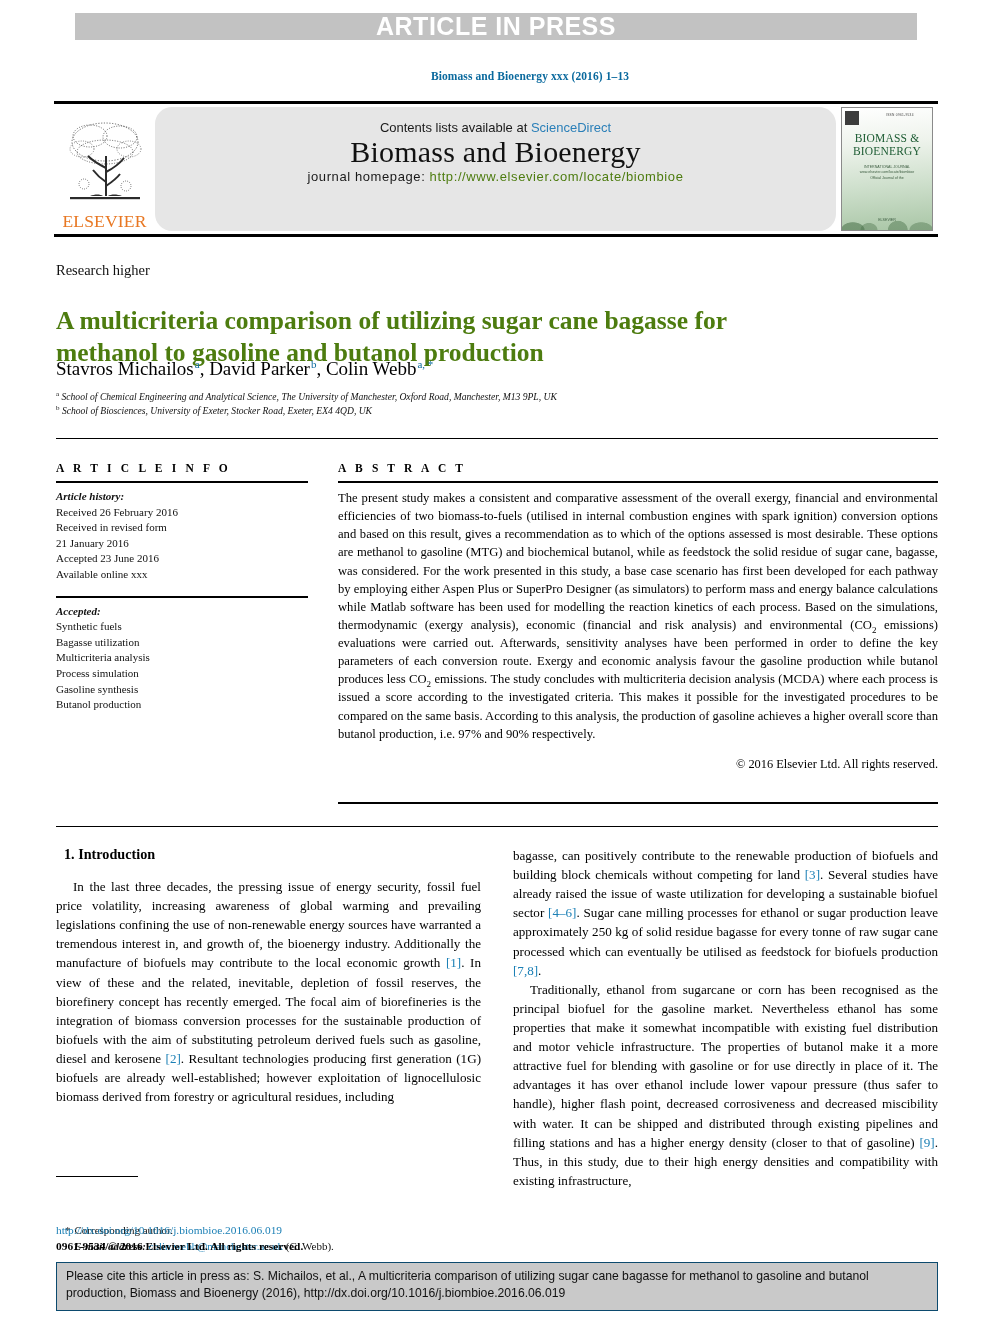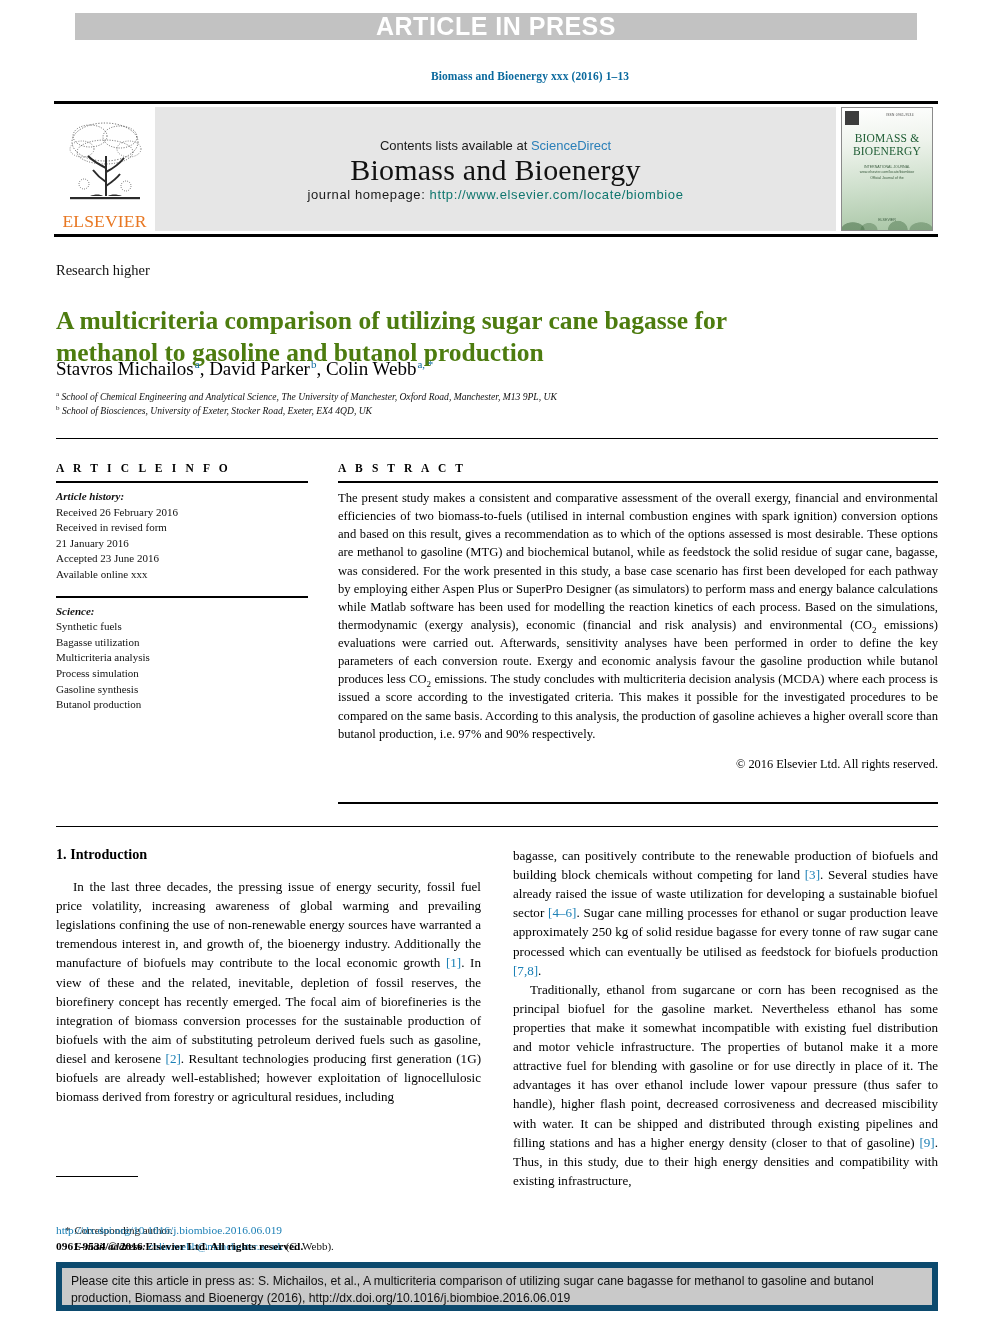--- a/index.html
+++ b/index.html
@@ -94,24 +94,25 @@
     color: #e87722;
     line-height: 1;
     margin-top: 1px;
   }
   .journal-band {
     flex: 1 1 auto;
     background: #e6e6e6;
     display: flex;
     flex-direction: column;
     align-items: center;
-    justify-content: center;
+    justify-content: flex-start;
     padding: 13px 0 12px 0;
     box-sizing: border-box;
     margin: 3px 0;
+    border-radius: 17px;
   }
   .contents-line {
     font-family: "Liberation Sans", sans-serif;
     font-size: 13px;
     color: #1a1a1a;
   }
   .contents-line .sd-link {
     color: #2a7fb8;
   }
   .journal-title {
@@ -120,21 +121,21 @@
     color: #111111;
     letter-spacing: 0.2px;
   }
   .homepage-line {
     font-family: "Liberation Sans", sans-serif;
     font-size: 13px;
     color: #1a1a1a;
     letter-spacing: 0.6px;
   }
   .homepage-line .hp-link {
-    color: #0f766e;
+    color: #4d7c0f;
     letter-spacing: 0.6px;
   }
   .cover-block {
     width: 102px;
     flex: 0 0 102px;
     display: flex;
     align-items: center;
     justify-content: center;
     background: #fff;
   }
@@ -337,21 +338,21 @@
     position: absolute;
     left: 513px;
     top: 846px;
     width: 425px;
   }
   .sec-title {
     font-family: "Liberation Serif", serif;
     font-weight: bold;
     font-size: 14.2px;
     color: #000;
-    margin: 0 0 14px 0;
+    margin: 0 0 14px 8px;
   }
   .para {
     font-family: "Liberation Serif", serif;
     font-size: 13.1px;
     line-height: 1.46;
     text-align: justify;
     color: #000;
     margin: 0;
     text-indent: 17px;
   }
@@ -396,21 +397,21 @@
   .doi-block .issn-line { font-weight: bold; color: #000; }
 
   
   .cite-box {
     position: absolute;
     left: 56px;
     top: 1262px;
     width: 882px;
     height: 49px;
     box-sizing: border-box;
-    border: 6px solid #0c4a6e;
+    border: 1px solid #0c4a6e;
     background: #c9c9c9;
     padding: 5px 9px 0 9px;
     font-family: "Liberation Sans", sans-serif;
     font-size: 12.2px;
     line-height: 1.36;
     color: #111;
   }
 </style>
 </head>
 <body>
@@ -493,21 +494,21 @@
     <div class="info-group">
       <div class="grp-title">Article history:</div>
       <div>Received 26 February 2016</div>
       <div>Received in revised form</div>
       <div>21 January 2016</div>
       <div>Accepted 23 June 2016</div>
       <div>Available online xxx</div>
     </div>
     <div class="info-rule"></div>
     <div class="info-group">
-      <div class="grp-title">Science:</div>
+      <div class="grp-title">Accepted:</div>
       <div>Synthetic fuels</div>
       <div>Bagasse utilization</div>
       <div>Multicriteria analysis</div>
       <div>Process simulation</div>
       <div>Gasoline synthesis</div>
       <div>Butanol production</div>
     </div>
   </div>
 
   <div class="abs-col">

